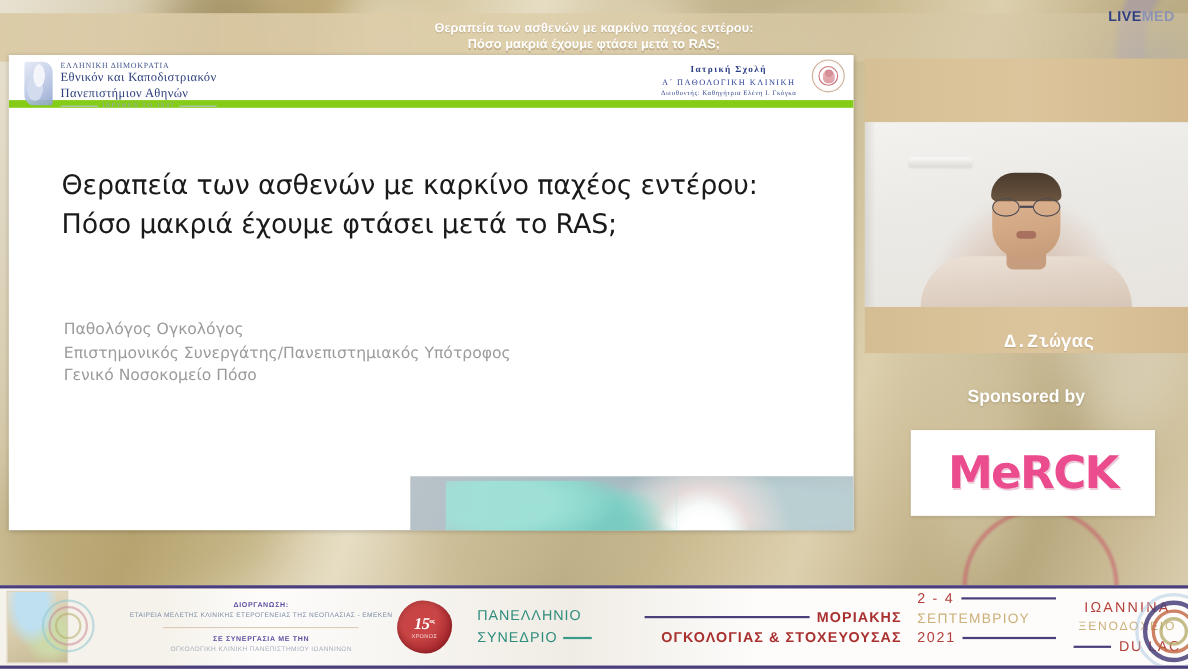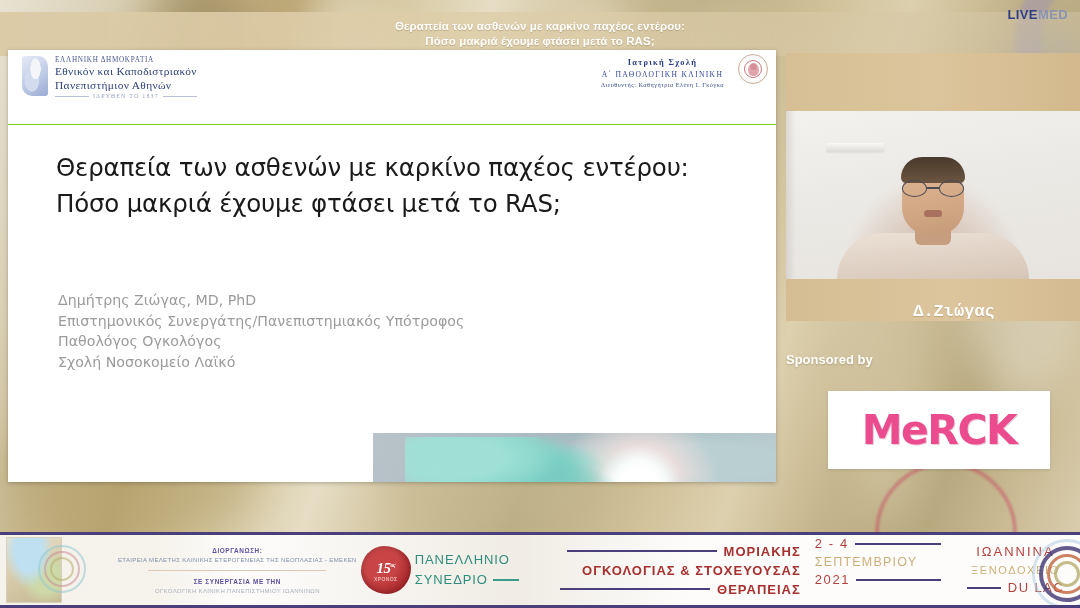--- a/index.html
+++ b/index.html
@@ -82,22 +82,22 @@
 
   
   .slide {
     position: absolute; left: 8px; top: 50px;
     width: 768px; height: 432px;
     background: #fff;
     box-shadow: 0 1px 4px rgba(0,0,0,.25);
     overflow: hidden;
   }
   .slide-hdr {
-    position: relative; height: 75px; width: 100%;
-    border-bottom: 1px solid #84cc16;
+    position: relative; height: 48px; width: 100%;
+    border-bottom: 7px solid #84cc16;
   }
 
   
   .uoa { position: absolute; left: 14px; top: 6px; display: flex; gap: 7px; }
   .uoa-seal {
     width: 26px; height: 40px; flex: 0 0 26px;
     background:
       radial-gradient(ellipse at 52% 32%, #f3f5fb 0 26%, rgba(243,245,251,0) 28%),
       radial-gradient(ellipse at 38% 62%, #cfd8ee 0 30%, rgba(207,216,238,0) 32%),
       linear-gradient(145deg,#e3e9f6 0%, #b9c6e4 55%, #8fa2cf 100%);
@@ -247,21 +247,21 @@
     display: flex; align-items: flex-end; justify-content: center; font-family: Liberation Mono, monospace;
   }
   .vid-name {
     color: #fff; font-size: 17px; font-weight: bold;
     text-shadow: 0 1px 1px rgba(120,95,50,.3);
   }
 
   
   .sponsor-label {
     position: absolute; left: 786px; top: 352px; width: 294px;
-    text-align: left; color: #fff; font-size: 13px; font-weight: bold;
+    text-align: center; color: #fff; font-size: 16px; font-weight: bold;
     text-shadow: 0 1px 2px rgba(130,115,80,.45);
   }
   .merck-box {
     position: absolute; left: 828px; top: 391px;
     width: 222px; height: 78px; background: #fff;
     display: flex; align-items: center; justify-content: center;
     box-shadow: 0 1px 3px rgba(0,0,0,.12);
   }
   .merck-word {
     font-family: "DejaVu Sans", sans-serif;
@@ -334,21 +334,21 @@
     font-size: 15px; font-style: italic; line-height: 13px; letter-spacing:-.5px;
   }
   .bn-seal .wax b sup { font-size: 6px; }
   .bn-seal .wax em {
     color:#f6dada; font-size: 5px; font-style: normal; letter-spacing:.4px; margin-top:1px;
   }
 
   .bn-congress {
     flex: 0 0 118px; display:flex; flex-direction:column; justify-content:center;
     color:#2f8d7e; font-size: 13px; letter-spacing: .9px; line-height: 20px;
-    position: relative; z-index: 2;
+    position: relative; z-index: 2; margin-left: 19px;
   }
   .bn-congress .row2 { display:flex; align-items:center; gap:5px; }
   .bn-congress .row2 .dash { width: 26px; height: 2px; background:#3a9b8b; }
 
   .bn-theme {
     flex: 0 0 268px; display:flex; flex-direction:column; justify-content:center;
     align-items:flex-end; color:#a8302e; font-size: 13px; font-weight: bold;
     letter-spacing: 1px; line-height: 19px; position: relative; z-index: 2;
   }
   .bn-theme .r { display:flex; align-items:center; gap:7px; width:100%; justify-content:flex-end; }
@@ -431,24 +431,23 @@
       </div>
       <div class="clinic-seal"></div>
     </div>
 
     <div class="slide-title">
       <div>Θεραπεία των ασθενών με καρκίνο παχέος εντέρου:</div>
       <div>Πόσο μακριά έχουμε φτάσει μετά το RAS;</div>
     </div>
 
     <div class="slide-author">
-      <div>Δημήτρης Ζιώγας, MD, PhD</div>
+      <div>Παθολόγος Ογκολόγος</div>
       <div>Επιστημονικός Συνεργάτης/Πανεπιστημιακός Υπότροφος</div>
-      <div>Παθολόγος Ογκολόγος</div>
-      <div>Σχολή Νοσοκομείο Λαϊκό</div>
+      <div>Γενικό Νοσοκομείο Πόσο</div>
     </div>
 
     <div class="slide-img">
       <div class="polyp"></div>
     </div>
   </div>
 
   <div class="vidwrap">
     <div class="vid-topbar"></div>
     <div class="vid">
@@ -511,24 +510,20 @@
     </div>
 
     <div class="bn-theme">
       <div class="r">
           <span class="dash"></span>
           <span>ΜΟΡΙΑΚΗΣ</span>
         </div>
       <div class="r">
           <span>ΟΓΚΟΛΟΓΙΑΣ &amp; ΣΤΟΧΕΥΟΥΣΑΣ</span>
         </div>
-      <div class="r">
-          <span class="dash"></span>
-          <span>ΘΕΡΑΠΕΙΑΣ</span>
-        </div>
     </div>
 
     <div class="bn-date">
       <div class="r">
           <span>2 - 4</span>
           <span class="dash"></span>
         </div>
       <div class="sep">ΣΕΠΤΕΜΒΡΙΟΥ</div>
       <div class="r">
           <span>2021</span>

